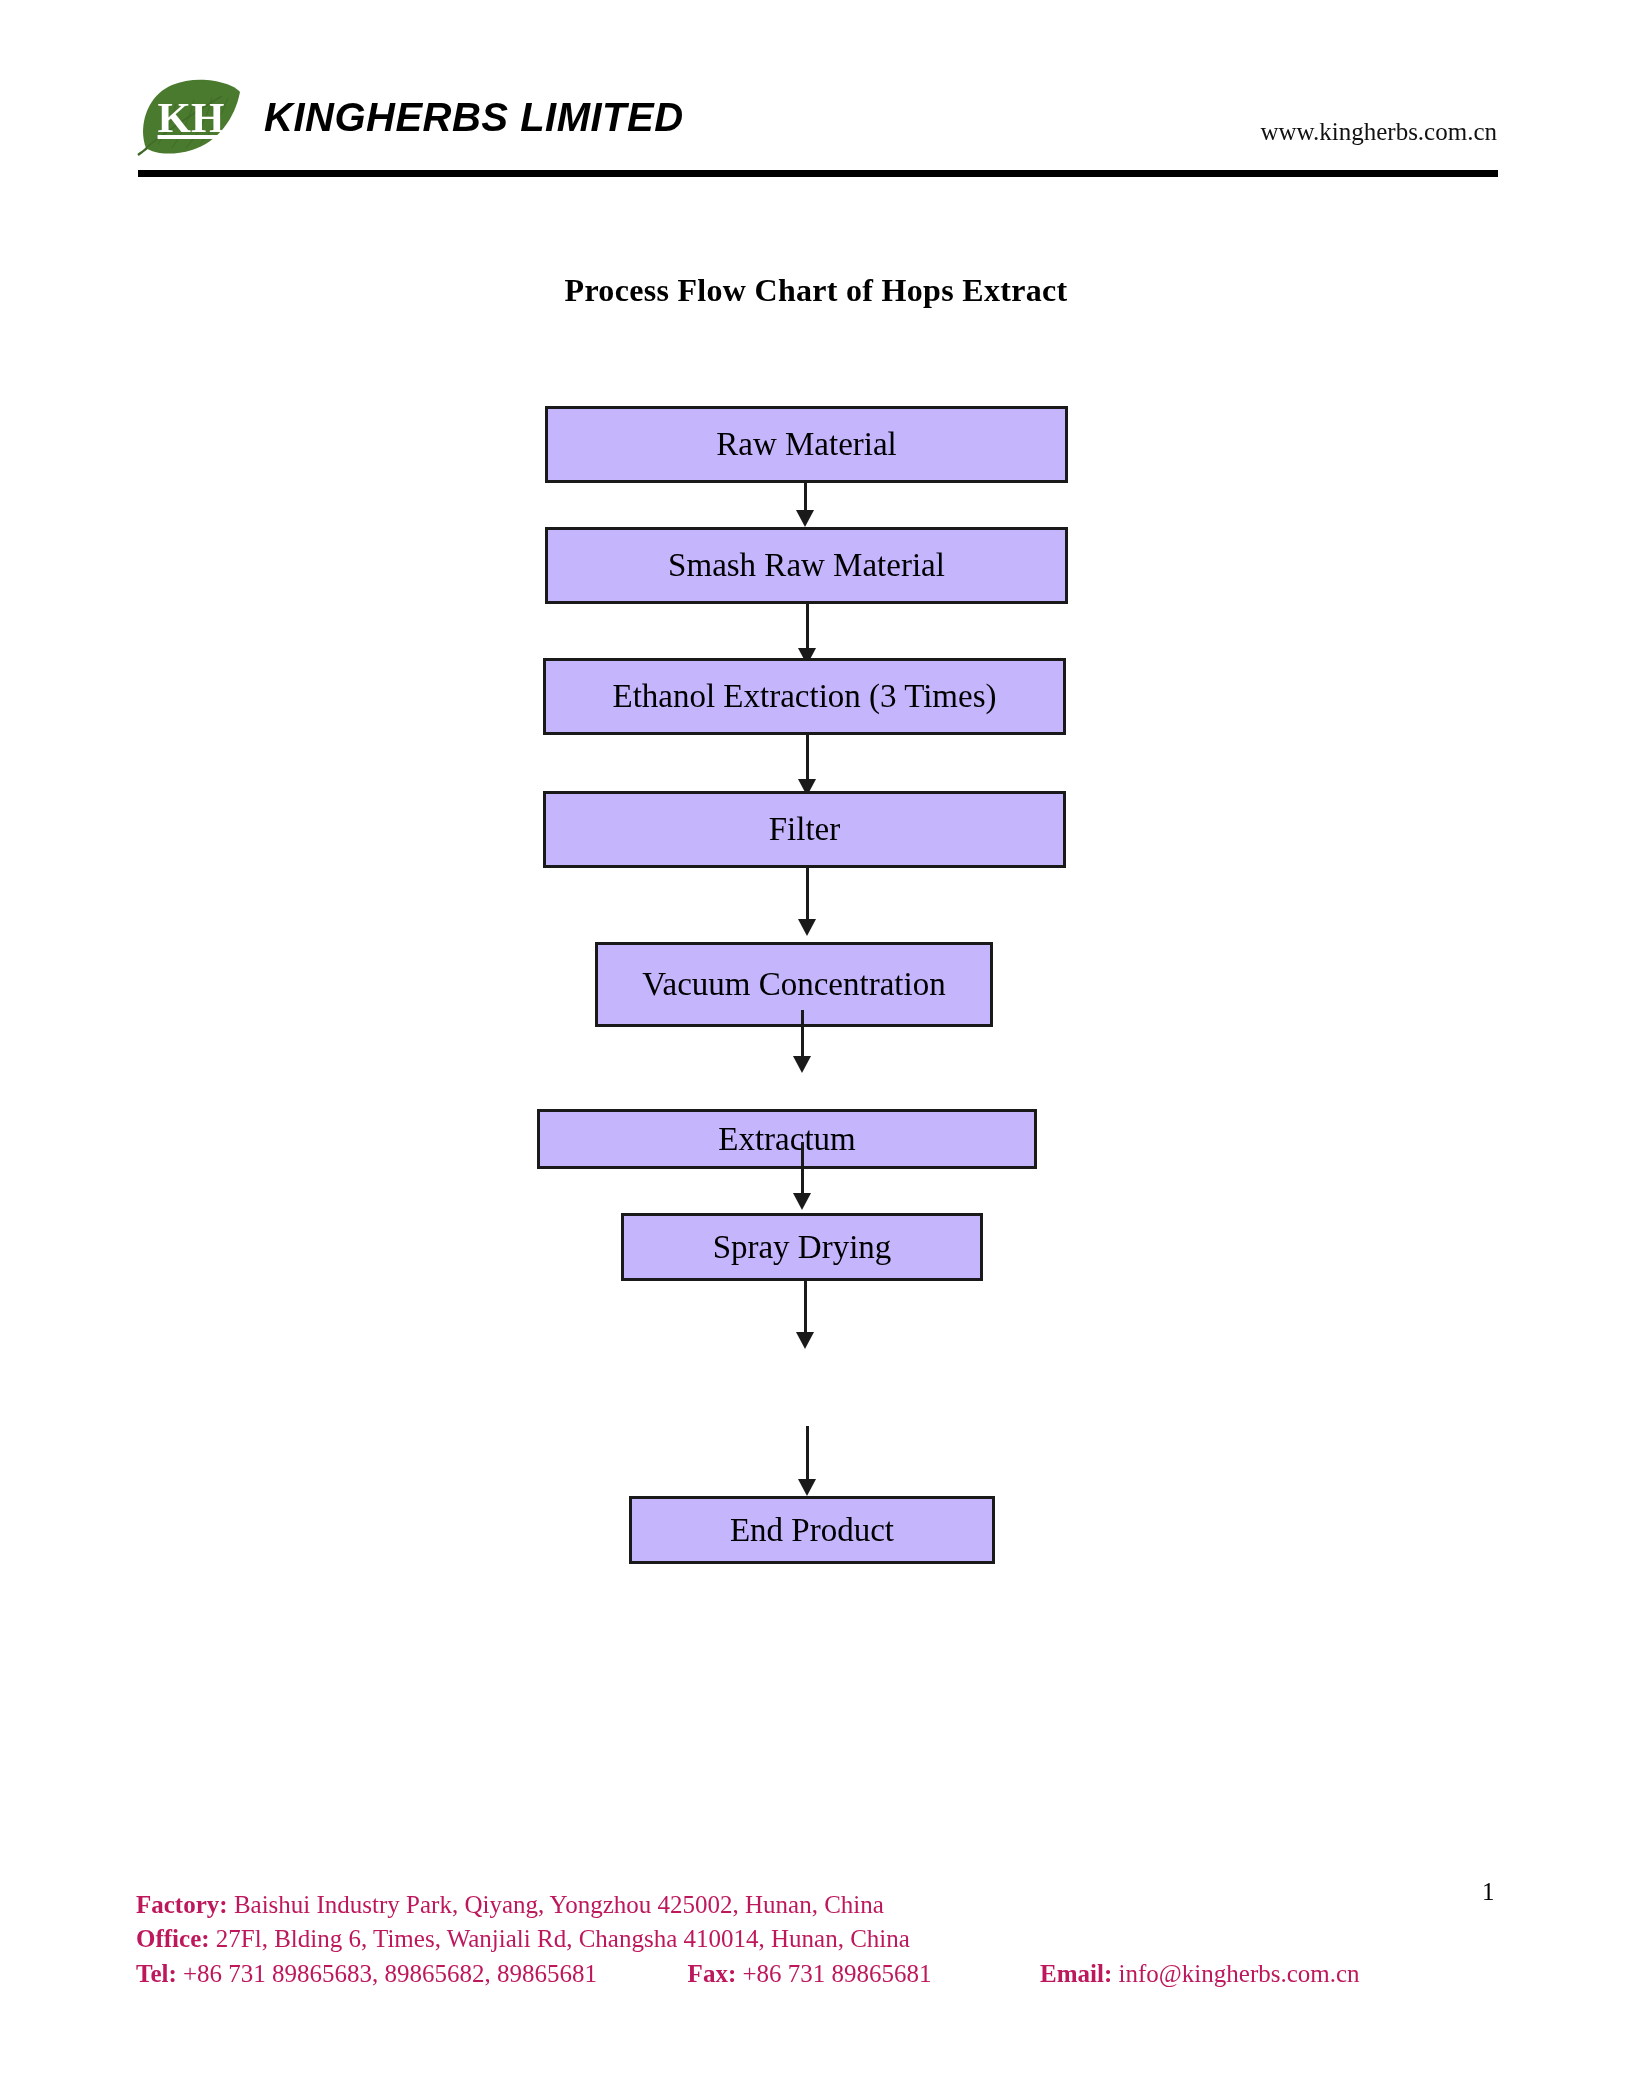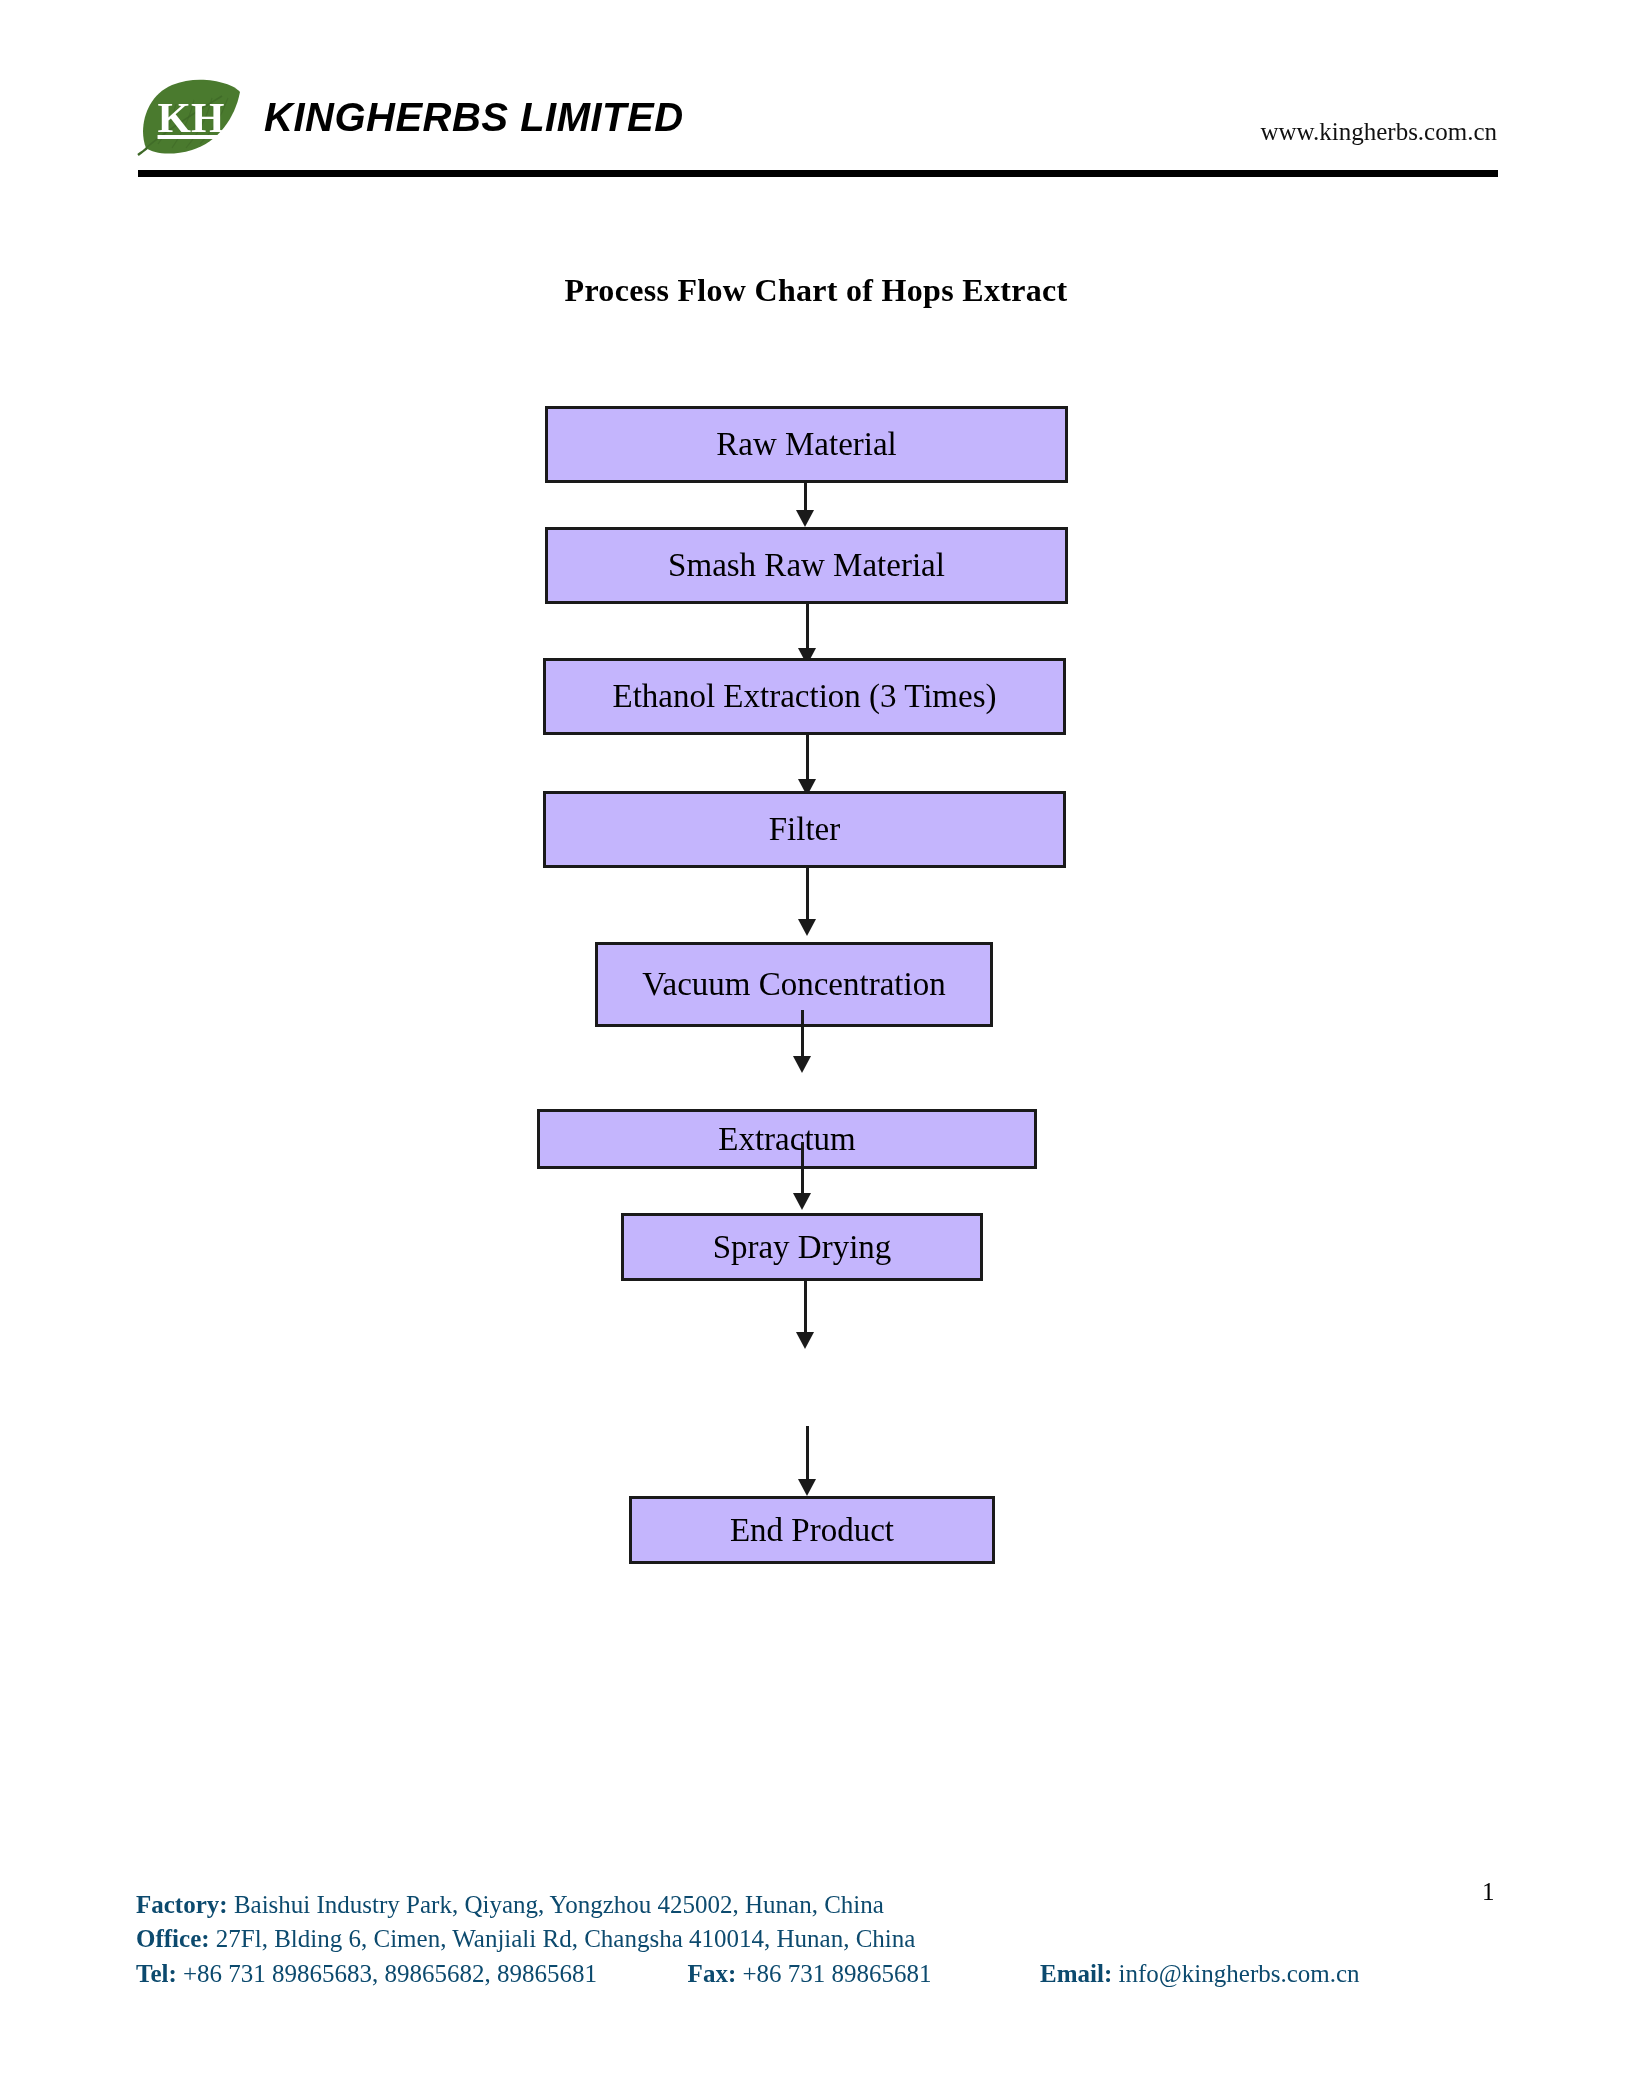--- a/index.html
+++ b/index.html
@@ -141,21 +141,21 @@
   #footer {
     position: absolute;
     left: 136px;
     top: 1888px;
     width: 1300px;
     font-size: 25px;
     line-height: 1.37;
   }
   .footer-line {
     white-space: nowrap;
-    color: #0c4a6e;
+    color: #be185d;
   }
   .footer-line b { font-weight: bold; }
   .gap-fax { display: inline-block; width: 78px; }
   .gap-email { display: inline-block; width: 96px; }
   #page-number {
     position: absolute;
     left: 1482px;
     top: 1878px;
     font-size: 25px;
     color: #000000;
@@ -265,21 +265,21 @@
 
 </div>
 
 <div id="footer">
   <div class="footer-line">
     <b>Factory:</b>
     <span>Baishui Industry Park, Qiyang, Yongzhou 425002, Hunan, China</span>
   </div>
   <div class="footer-line">
     <b>Office:</b>
-    <span>27Fl, Blding 6, Cimen, Wanjiali Rd, Changsha 410014, Hunan, China</span>
+    <span>27Fl, Blding 6, Times, Wanjiali Rd, Changsha 410014, Hunan, China</span>
   </div>
   <div class="footer-line">
     <b>Tel:</b>
     <span>+86 731 89865683, 89865682, 89865681</span>
     <span class="gap-fax"></span>
     <b>Fax:</b>
     <span>+86 731 89865681</span>
     <span class="gap-email"></span>
     <b>Email:</b>
     <span>info@kingherbs.com.cn</span>

